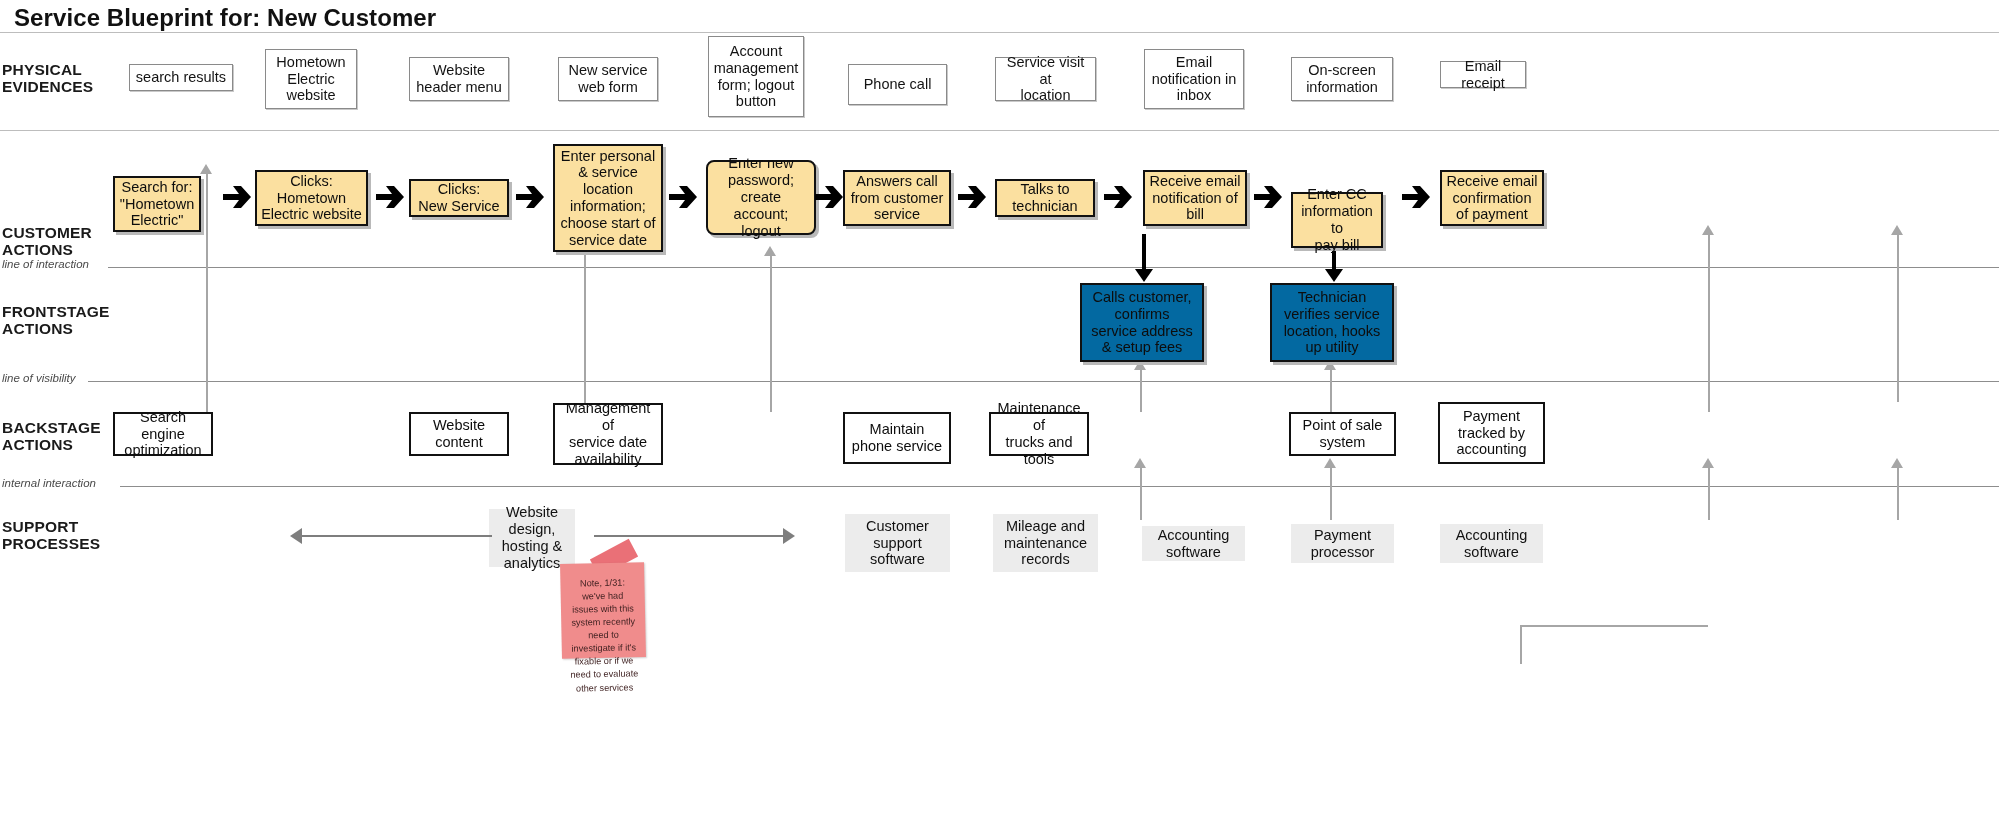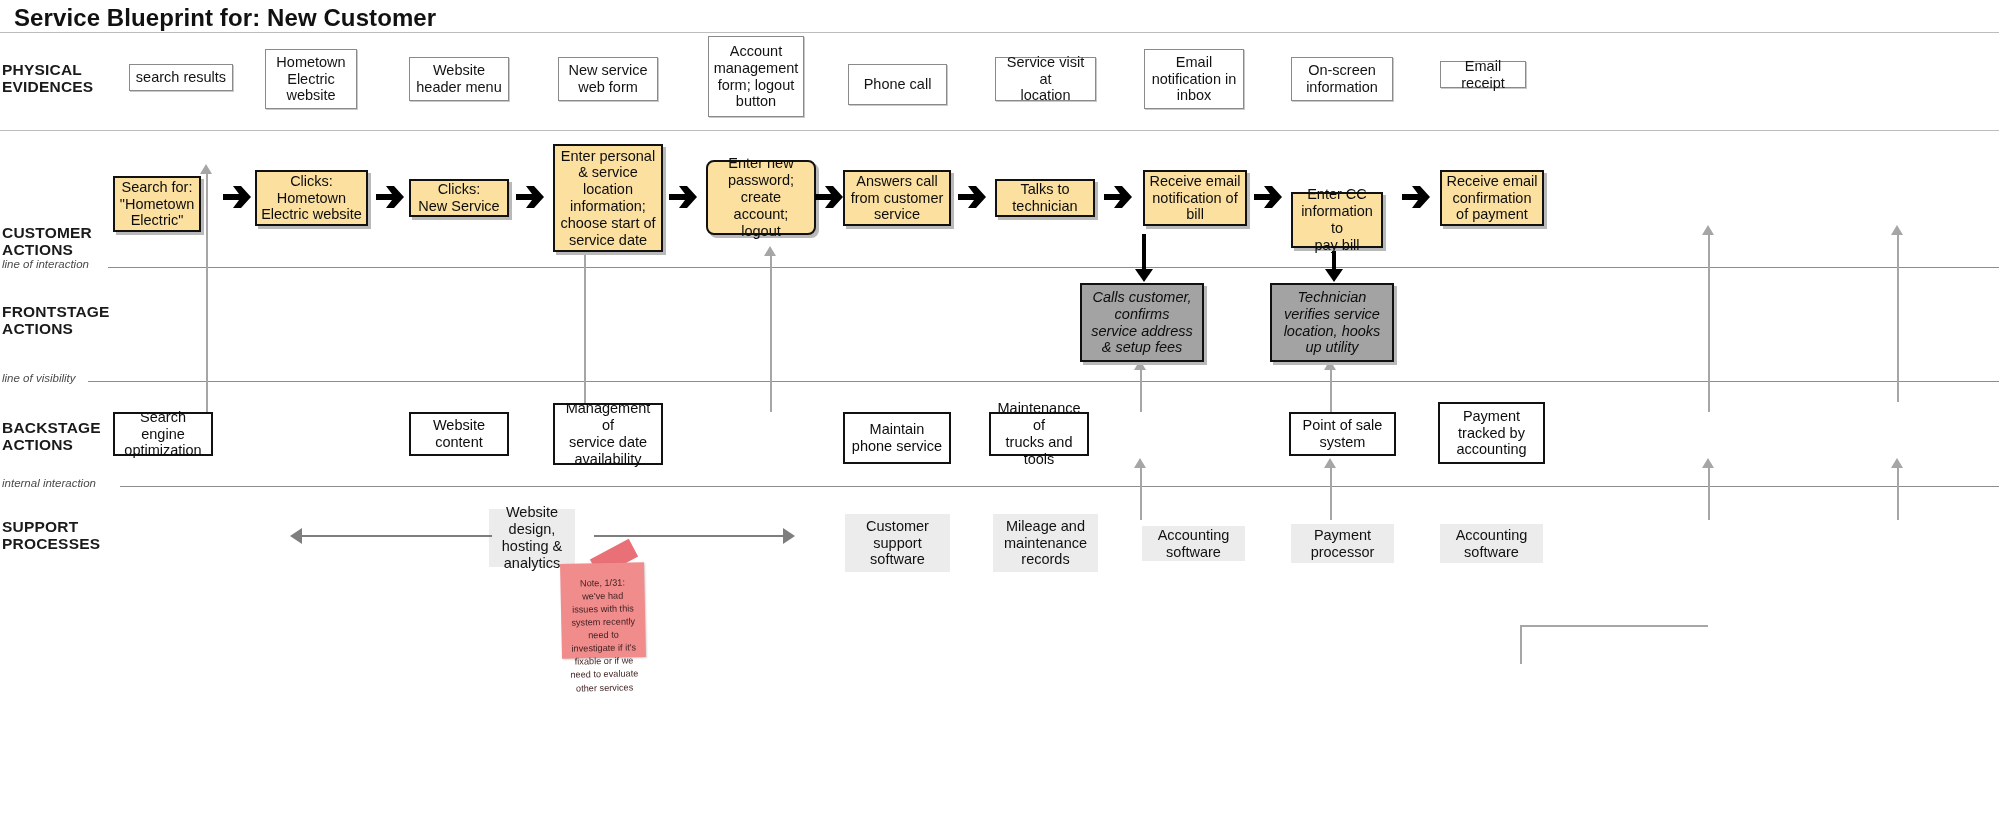--- a/index.html
+++ b/index.html
@@ -79,21 +79,21 @@
   }
 
   
   .action-box {
     background: #fbe0a0;
     border: 2.4px solid #111111;
     box-shadow: 3px 3px 0 0 #b9b9b9;
     font-size: 14.5px;
     color: #0d0d0d;
   }
-  .action-box.gold { background: #a3a3a3; font-style: italic; }
+  .action-box.gold { background: #0369a1; }
 
   
   .bs-box {
     background: #ffffff;
     border: 2px solid #111111;
     font-size: 14.5px;
     color: #0d0d0d;
   }
 
   

